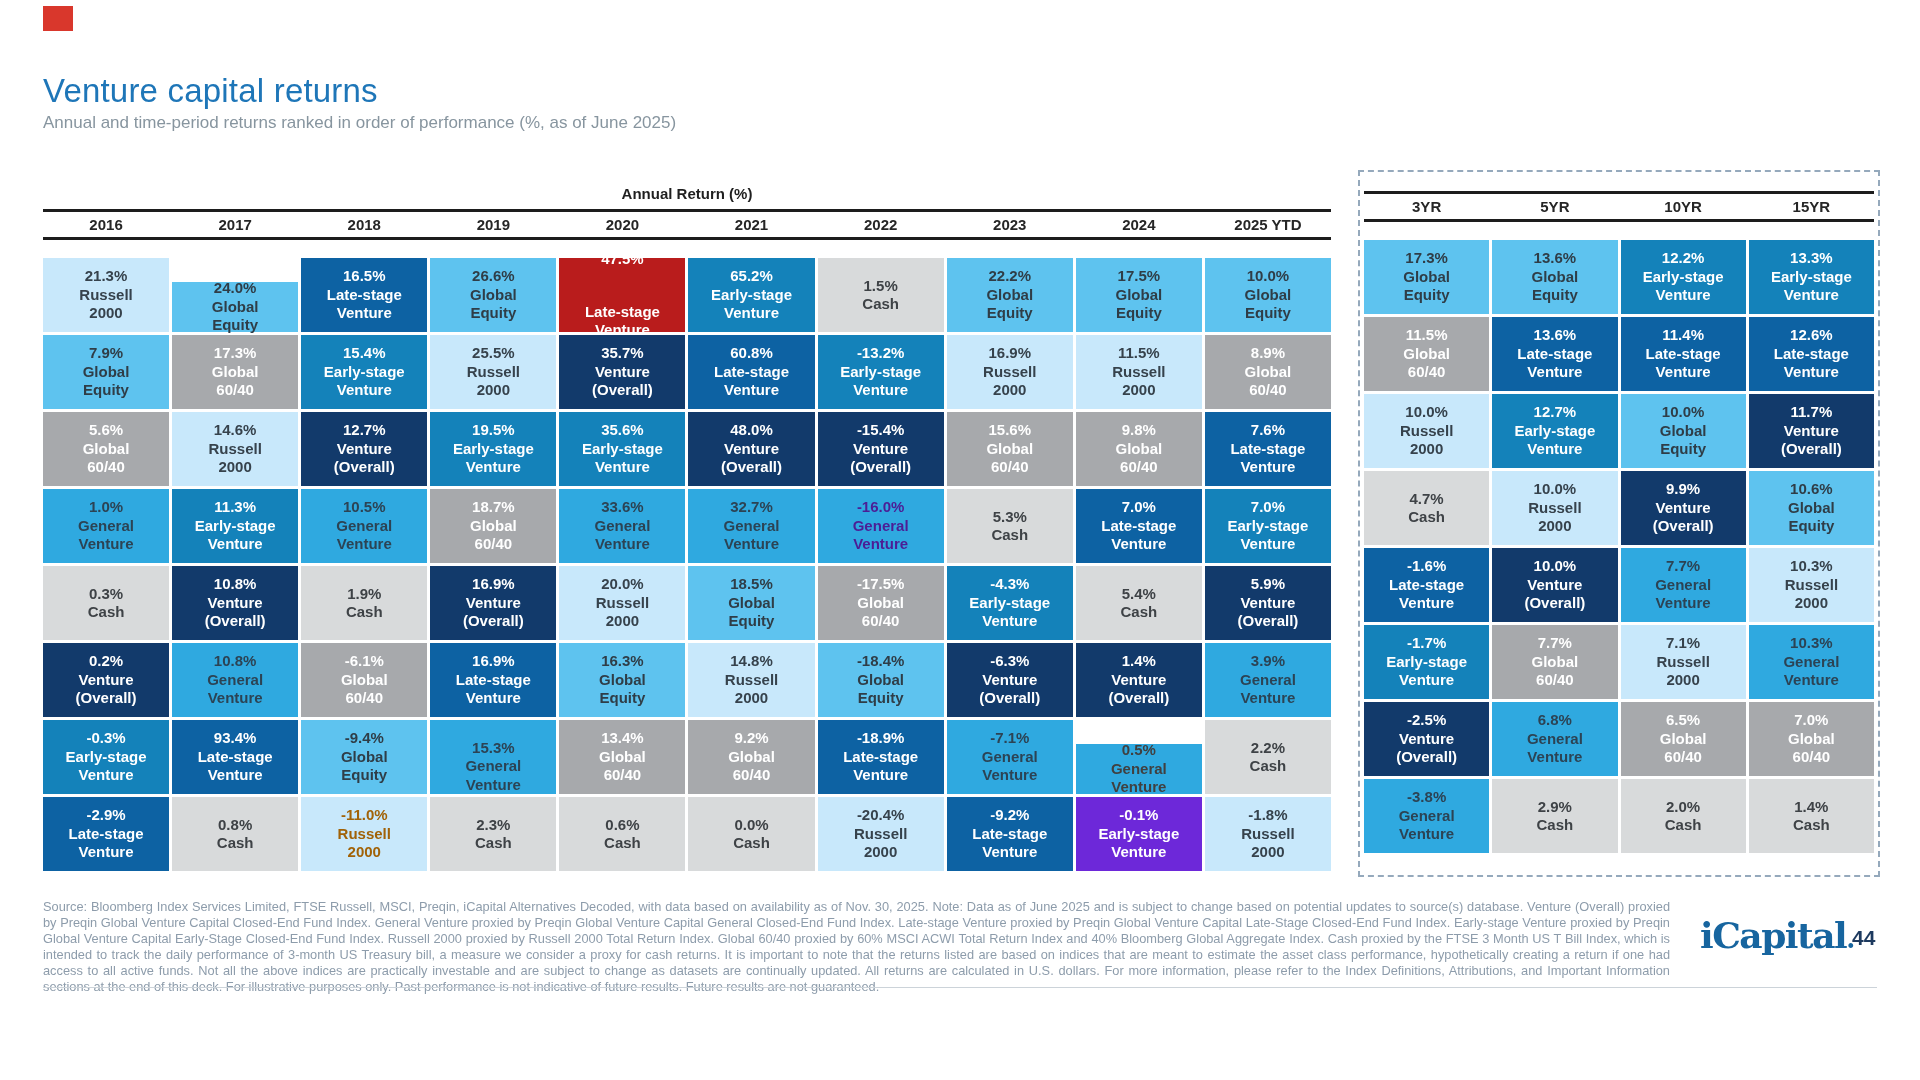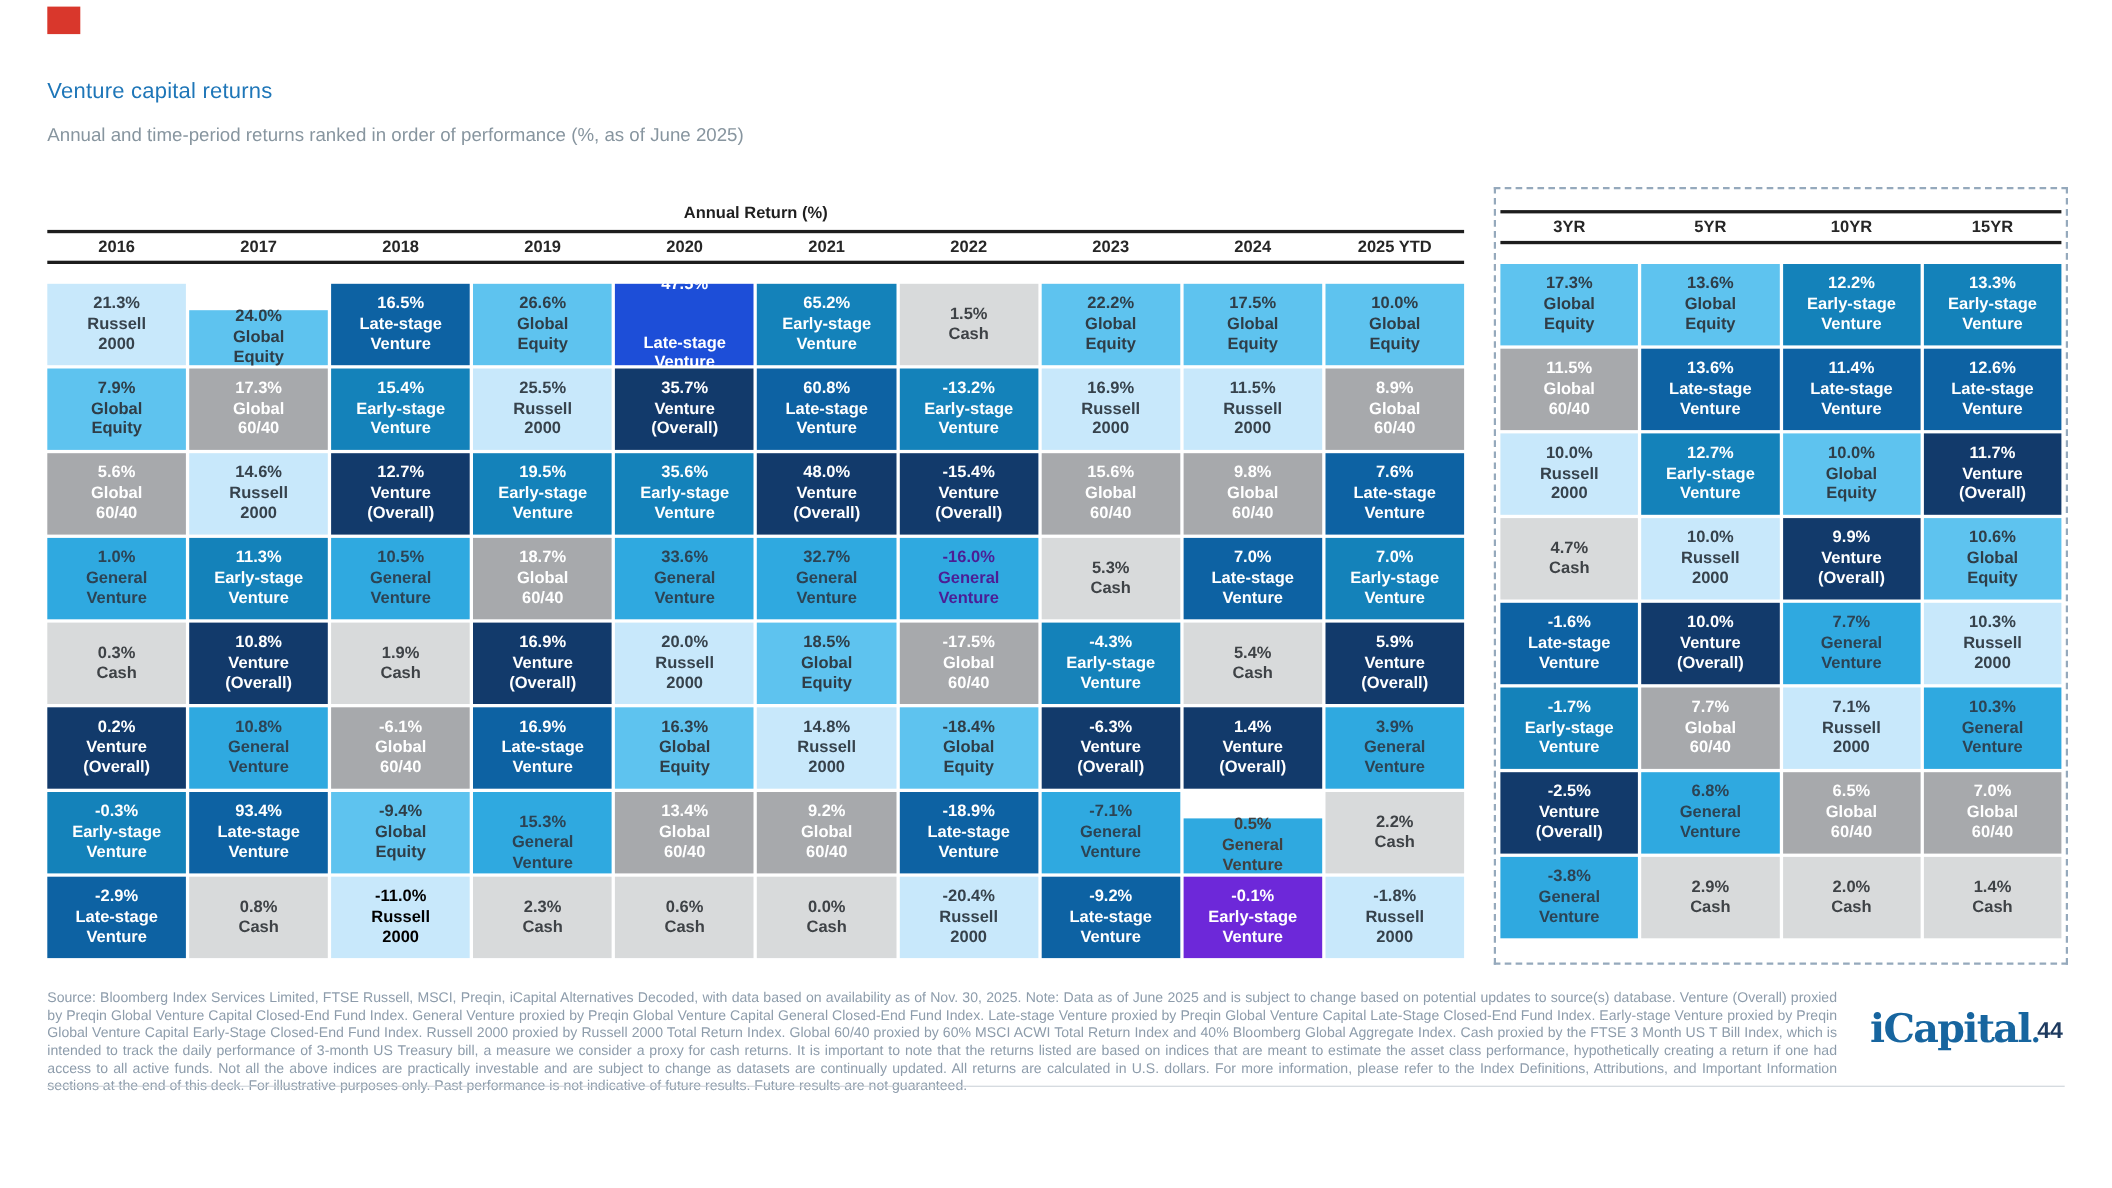--- a/index.html
+++ b/index.html
@@ -1,21 +1,21 @@
 <!DOCTYPE html>
 <html><head>
 <meta charset="utf-8">
 <style>
   html,body{margin:0;padding:0}
   body{width:1920px;height:1080px;background:#ffffff;position:relative;overflow:hidden;
        font-family:"Liberation Sans",sans-serif;-webkit-font-smoothing:antialiased}
 
   .accent{position:absolute;left:43px;top:6px;width:30px;height:25px;background:#d9372c}
 
-  .title{position:absolute;left:43px;top:72px;margin:0;font-size:20px;font-weight:400;
+  .title{position:absolute;left:43px;top:72px;margin:0;font-size:33px;font-weight:400;
          color:#1e76b8;letter-spacing:.2px}
   .subtitle{position:absolute;left:43px;top:113px;margin:0;font-size:17px;color:#87959f}
 
   .sec-title{font-size:15px;font-weight:bold;color:#1f1f1f;text-align:center;line-height:18px}
 
   .annual{position:absolute;left:43px;top:185px;width:1288px}
   .year-row{display:grid;grid-template-columns:repeat(10,1fr);gap:3px;margin-top:6px;
             border-top:3px solid #1d1d1d;border-bottom:3px solid #1d1d1d;padding:3px 0}
   .yr{text-align:center;font-weight:bold;font-size:15px;color:#262626;line-height:19px}
   .grid{display:grid;grid-template-columns:repeat(10,1fr);gap:3px;margin-top:18px;grid-auto-rows:74px}
@@ -75,21 +75,21 @@
         <div class="cell" style="background: rgb(13, 98, 163); color: rgb(255, 255, 255);">
           <div class="v">16.5%</div>
           <div class="l">Late-stage
 Venture</div>
         </div>
         <div class="cell" style="background: rgb(94, 195, 239); color: rgb(47, 61, 71);">
           <div class="v">26.6%</div>
           <div class="l">Global
 Equity</div>
         </div>
-        <div class="cell" style="background: #1d4ed8; color: rgb(255, 255, 255); gap: 34px;">
+        <div class="cell" style="background: #b91c1c; color: rgb(255, 255, 255); gap: 34px;">
           <div class="v">47.5%</div>
           <div class="l">Late-stage
 Venture</div>
         </div>
         <div class="cell" style="background: rgb(20, 130, 186); color: rgb(255, 255, 255);">
           <div class="v">65.2%</div>
           <div class="l">Early-stage
 Venture</div>
         </div>
         <div class="cell" style="background: rgb(216, 218, 219); color: rgb(62, 66, 70);">
@@ -408,21 +408,21 @@
         </div>
         <div class="cell" style="background: rgb(13, 98, 163); color: rgb(255, 255, 255);">
           <div class="v">-2.9%</div>
           <div class="l">Late-stage
 Venture</div>
         </div>
         <div class="cell" style="background: rgb(216, 218, 219); color: rgb(62, 66, 70);">
           <div class="v">0.8%</div>
           <div class="l">Cash</div>
         </div>
-        <div class="cell" style="background: rgb(200, 232, 251); color: #000000;">
+        <div class="cell" style="background: rgb(200, 232, 251); color: #a16207;">
           <div class="v">-11.0%</div>
           <div class="l">Russell
 2000</div>
         </div>
         <div class="cell" style="background: rgb(216, 218, 219); color: rgb(62, 66, 70);">
           <div class="v">2.3%</div>
           <div class="l">Cash</div>
         </div>
         <div class="cell" style="background: rgb(216, 218, 219); color: rgb(62, 66, 70);">
           <div class="v">0.6%</div>

